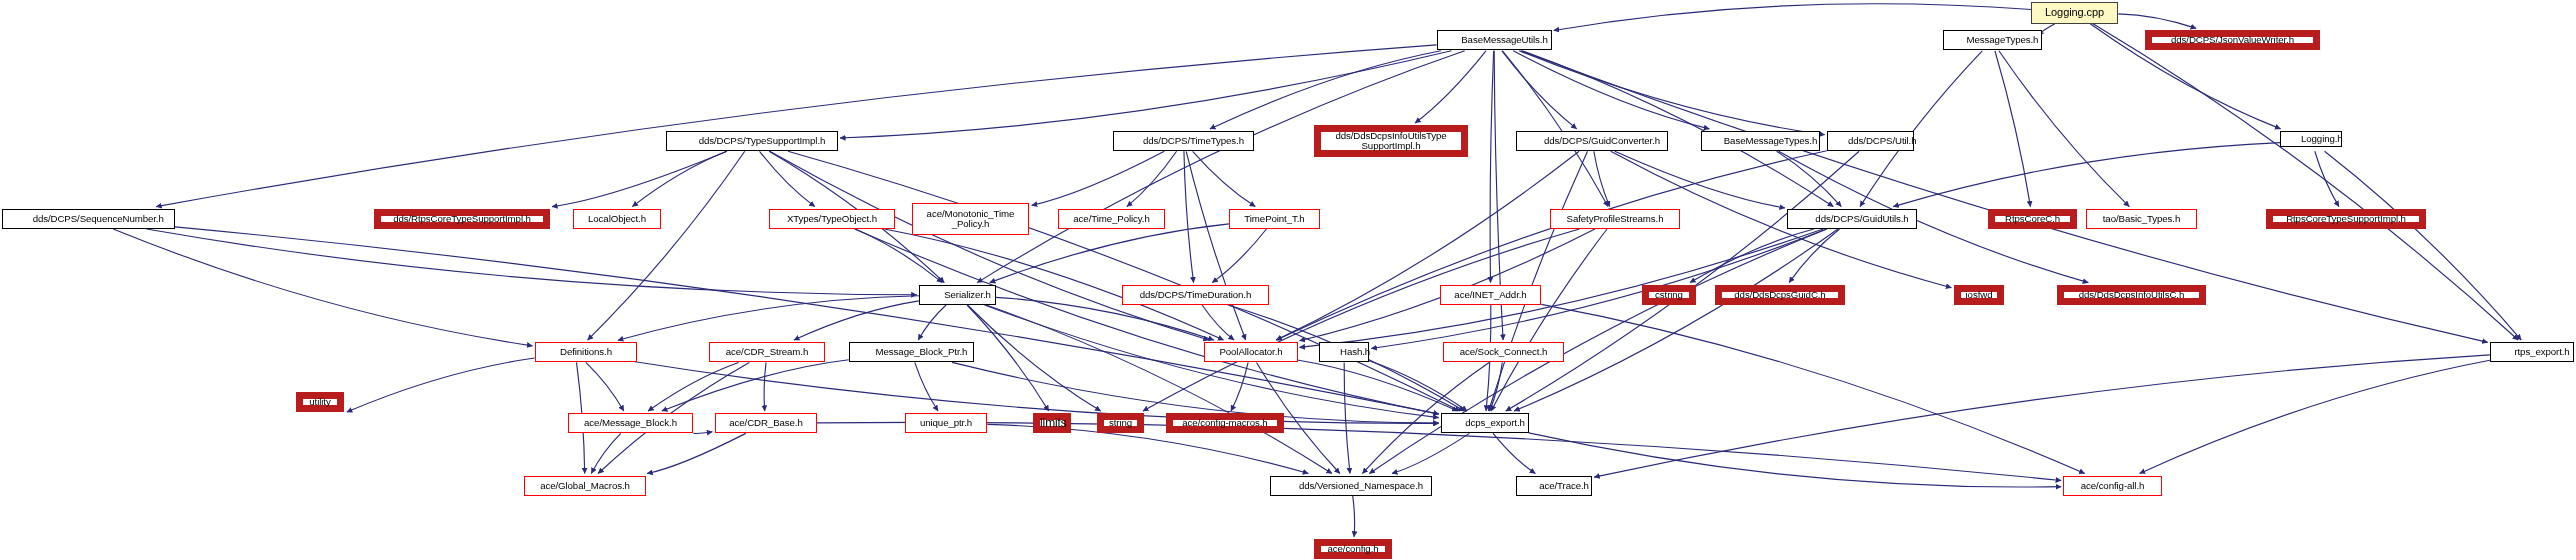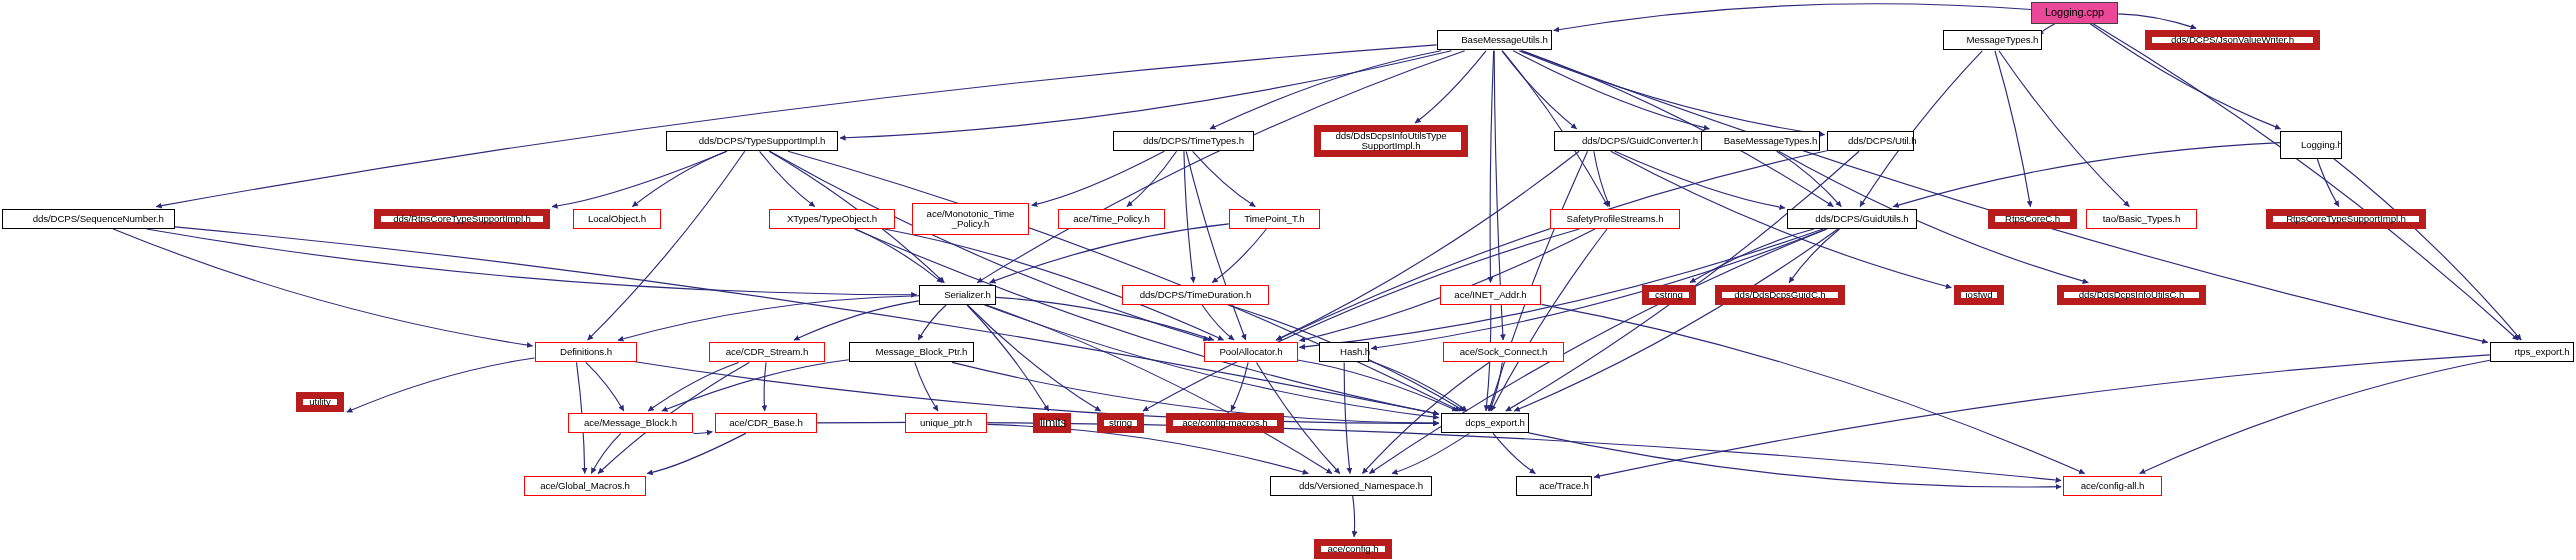--- a/index.html
+++ b/index.html
@@ -34,21 +34,21 @@
     line-height: 1.08;
     background: #ffffff;
     color: #000000;
     white-space: pre;
     letter-spacing: -0.1px;
     z-index: 5;
   }
   .node span { display: block; width: 100%; }
   
   .node.root {
-    background: #ec4899;
+    background: #fef9c3;
     border: 1.4px solid #404040;
   }
   
   .node.black {
     border: 1.4px solid #000000;
     padding-left: 20px;
   }
   
   .node.red {
     border: 1.4px solid #ff0000;
@@ -175,24 +175,24 @@
   </svg>
   <div id="nodes">
       <div class="node root" style="left: 2031px; top: 1.7px; width: 87px; height: 22px; font-size: 11px;"><span>Logging.cpp</span></div>
       <div class="node black" style="left: 1437px; top: 30px; width: 115px; height: 20px; font-size: 9.7px;"><span>BaseMessageUtils.h</span></div>
       <div class="node black" style="left: 1943px; top: 30px; width: 99px; height: 20px; font-size: 9.7px;"><span>MessageTypes.h</span></div>
       <div class="node grey" style="left: 2145px; top: 30px; width: 175px; height: 20px; font-size: 9.7px;"><span>dds/DCPS/JsonValueWriter.h</span></div>
       <div class="node black" style="left: 666px; top: 131px; width: 172px; height: 20px; font-size: 9.7px;"><span>dds/DCPS/TypeSupportImpl.h</span></div>
       <div class="node black" style="left: 1113px; top: 131px; width: 141px; height: 20px; font-size: 9.7px;"><span>dds/DCPS/TimeTypes.h</span></div>
       <div class="node grey" style="left: 1314px; top: 125px; width: 154px; height: 32px; font-size: 9.7px;"><span>dds/DdsDcpsInfoUtilsType
 SupportImpl.h</span></div>
-      <div class="node black" style="left: 1516px; top: 131px; width: 152px; height: 20px; font-size: 9.7px; margin-left: 38px;"><span>dds/DCPS/GuidConverter.h</span></div>
+      <div class="node black" style="left: 1516px; top: 131px; width: 152px; height: 20px; font-size: 9.7px;"><span>dds/DCPS/GuidConverter.h</span></div>
       <div class="node black" style="left: 1701px; top: 131px; width: 119px; height: 20px; font-size: 9.7px;"><span>BaseMessageTypes.h</span></div>
       <div class="node black" style="left: 1827px; top: 131px; width: 87px; height: 20px; font-size: 9.7px;"><span>dds/DCPS/Util.h</span></div>
-      <div class="node black" style="left: 2280px; top: 131px; width: 62px; height: 28px; font-size: 9.7px;"><span>Logging.h</span></div>
+      <div class="node black" style="left: 2280px; top: 131px; width: 62px; height: 16px; font-size: 9.7px;"><span>Logging.h</span></div>
       <div class="node black" style="left: 1.7px; top: 209px; width: 173px; height: 20px; font-size: 9.7px;"><span>dds/DCPS/SequenceNumber.h</span></div>
       <div class="node grey" style="left: 374px; top: 209px; width: 176px; height: 20px; font-size: 9.7px;"><span>dds/RtpsCoreTypeSupportImpl.h</span></div>
       <div class="node red" style="left: 573px; top: 209px; width: 88px; height: 20px; font-size: 9.7px;"><span>LocalObject.h</span></div>
       <div class="node red" style="left: 769px; top: 209px; width: 126px; height: 20px; font-size: 9.7px;"><span>XTypes/TypeObject.h</span></div>
       <div class="node red" style="left: 912px; top: 203px; width: 117px; height: 32px; font-size: 9.7px;"><span>ace/Monotonic_Time
 _Policy.h</span></div>
       <div class="node red" style="left: 1058px; top: 209px; width: 107px; height: 20px; font-size: 9.7px;"><span>ace/Time_Policy.h</span></div>
       <div class="node red" style="left: 1229px; top: 209px; width: 91px; height: 20px; font-size: 9.7px;"><span>TimePoint_T.h</span></div>
       <div class="node red" style="left: 1550px; top: 209px; width: 130px; height: 20px; font-size: 9.7px;"><span>SafetyProfileStreams.h</span></div>
       <div class="node black" style="left: 1787px; top: 209px; width: 130px; height: 20px; font-size: 9.7px;"><span>dds/DCPS/GuidUtils.h</span></div>

